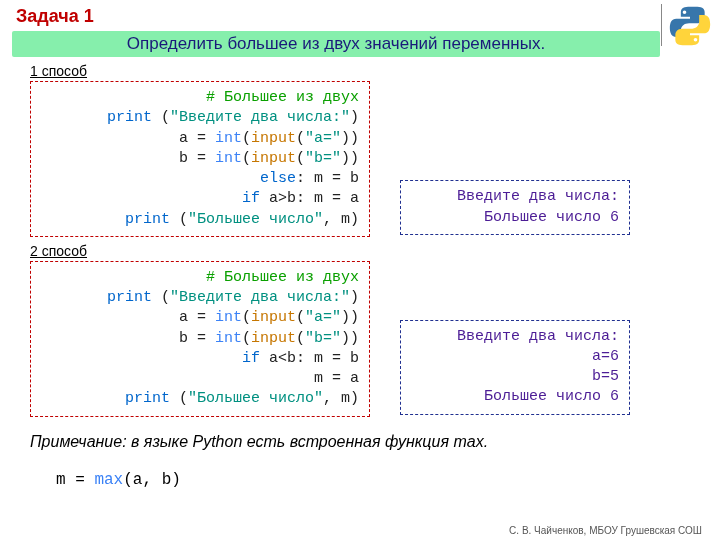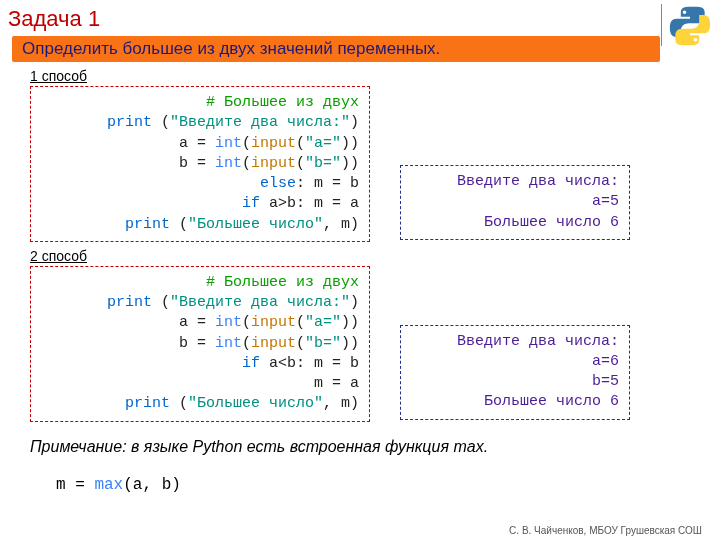--- a/index.html
+++ b/index.html
@@ -6,31 +6,32 @@
   body {
     width: 720px;
     height: 540px;
     background: #fff;
     font-family: Arial, sans-serif;
     position: relative;
     overflow: hidden;
   }
   .title {
     color: #c00000;
-    font-size: 22px;
-    font-weight: normal;
-    padding: 6px 0 2px 8px;
+    font-size: 18px;
+    font-weight: bold;
+    padding: 6px 0 2px 16px;
   }
   .subtitle-bar {
-    background: #f97316;
+    background: #86efac;
     margin: 2px 60px 0 12px;
     padding: 3px 10px;
     color: #1a1a7a;
     font-size: 17px;
     border-radius: 2px;
+    text-align: center;
   }
   .vline {
     position: absolute;
     top: 4px;
     right: 58px;
     width: 1px;
     height: 42px;
     background: #888;
   }
   .pylogo {
@@ -113,21 +114,20 @@
     <div><span class="c-comment"># Большее из двух</span></div>
     <div><span class="c-kw">print</span><span> (</span><span class="c-str">"Введите два числа:"</span><span>)</span></div>
     <div><span>a = </span><span class="c-builtin">int</span><span>(</span><span class="c-fn">input</span><span>(</span><span class="c-str">"a="</span><span>))</span></div>
     <div><span>b = </span><span class="c-builtin">int</span><span>(</span><span class="c-fn">input</span><span>(</span><span class="c-str">"b="</span><span>))</span></div>
     <div><span class="c-kw">else</span><span>: m = b</span></div>
     <div><span class="c-kw">if</span><span> a&gt;b: m = a</span></div>
     <div><span class="c-kw">print</span><span> (</span><span class="c-str">"Большее число"</span><span>, m)</span></div>
   </div>
   <div class="outbox">
     <div>Введите два числа:</div>
-    <div>a=5</div>
     <div>Большее число 6</div>
   </div>
 </div>
 
 <div class="method-label">2 способ</div>
 
 <div class="row">
   <div class="codebox">
     <div><span class="c-comment"># Большее из двух</span></div>
     <div><span class="c-kw">print</span><span> (</span><span class="c-str">"Введите два числа:"</span><span>)</span></div>

